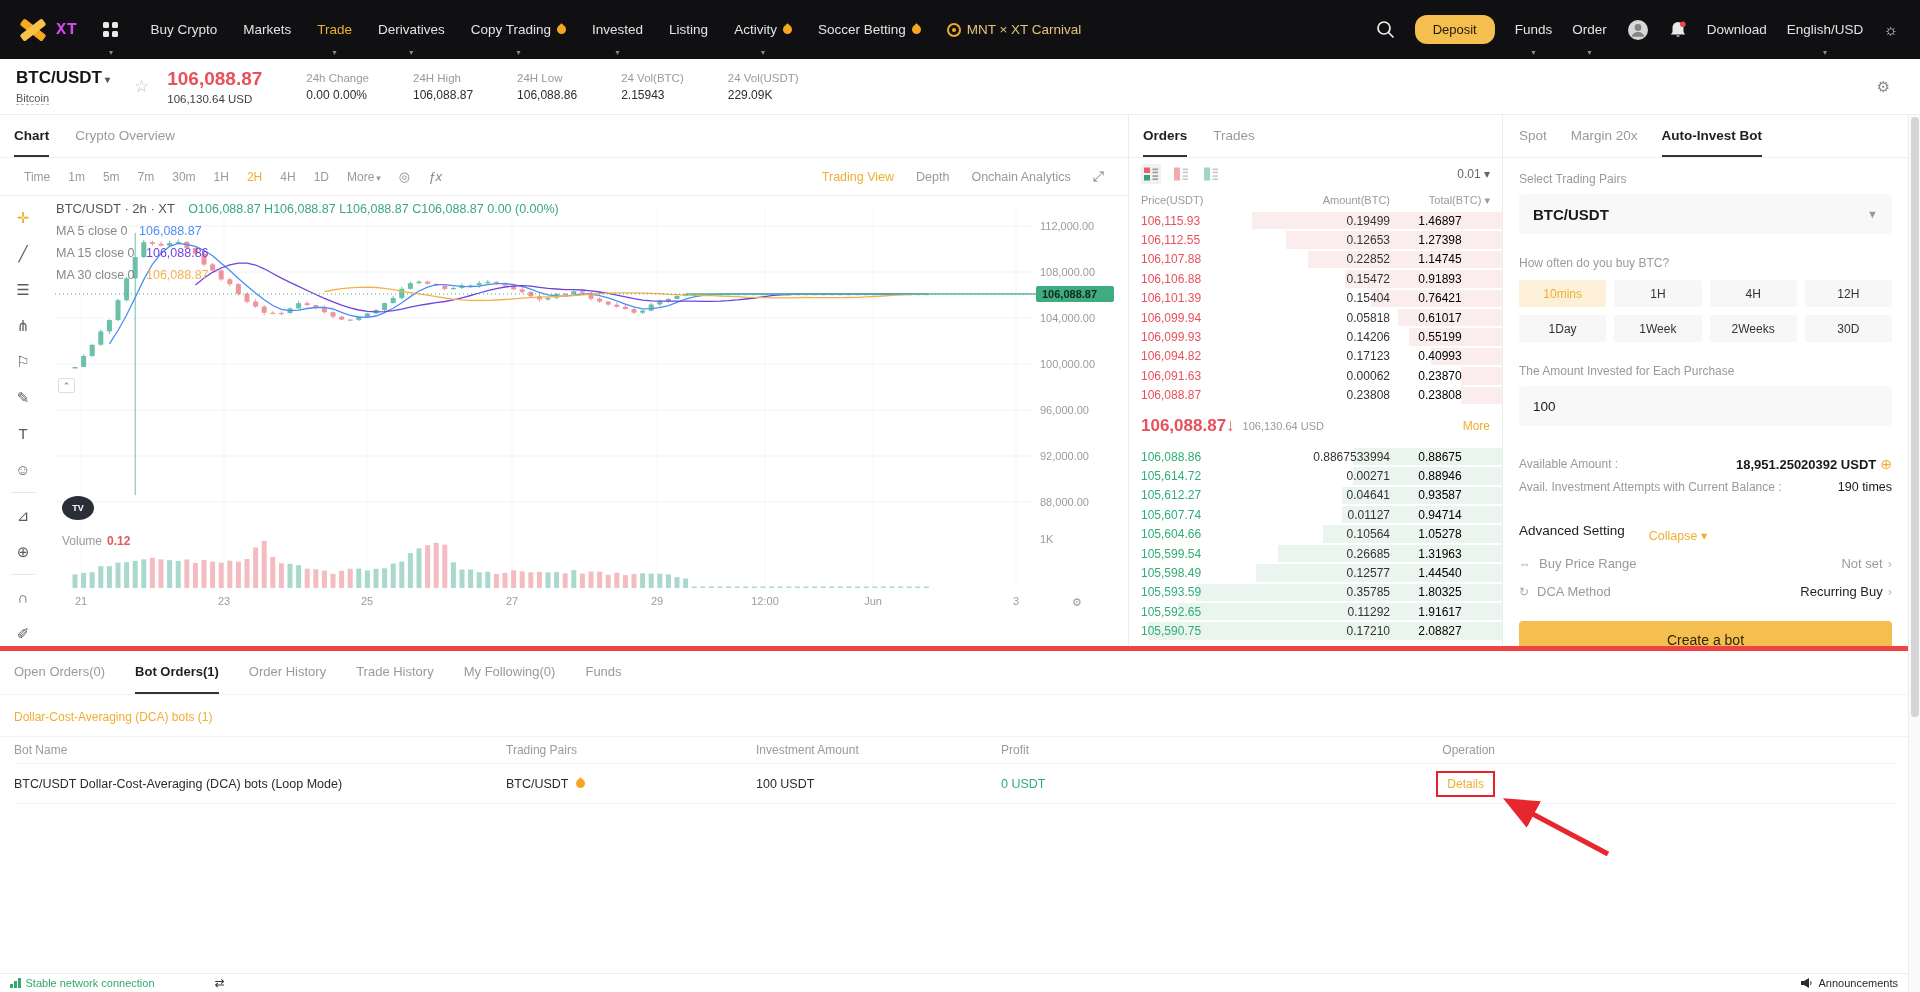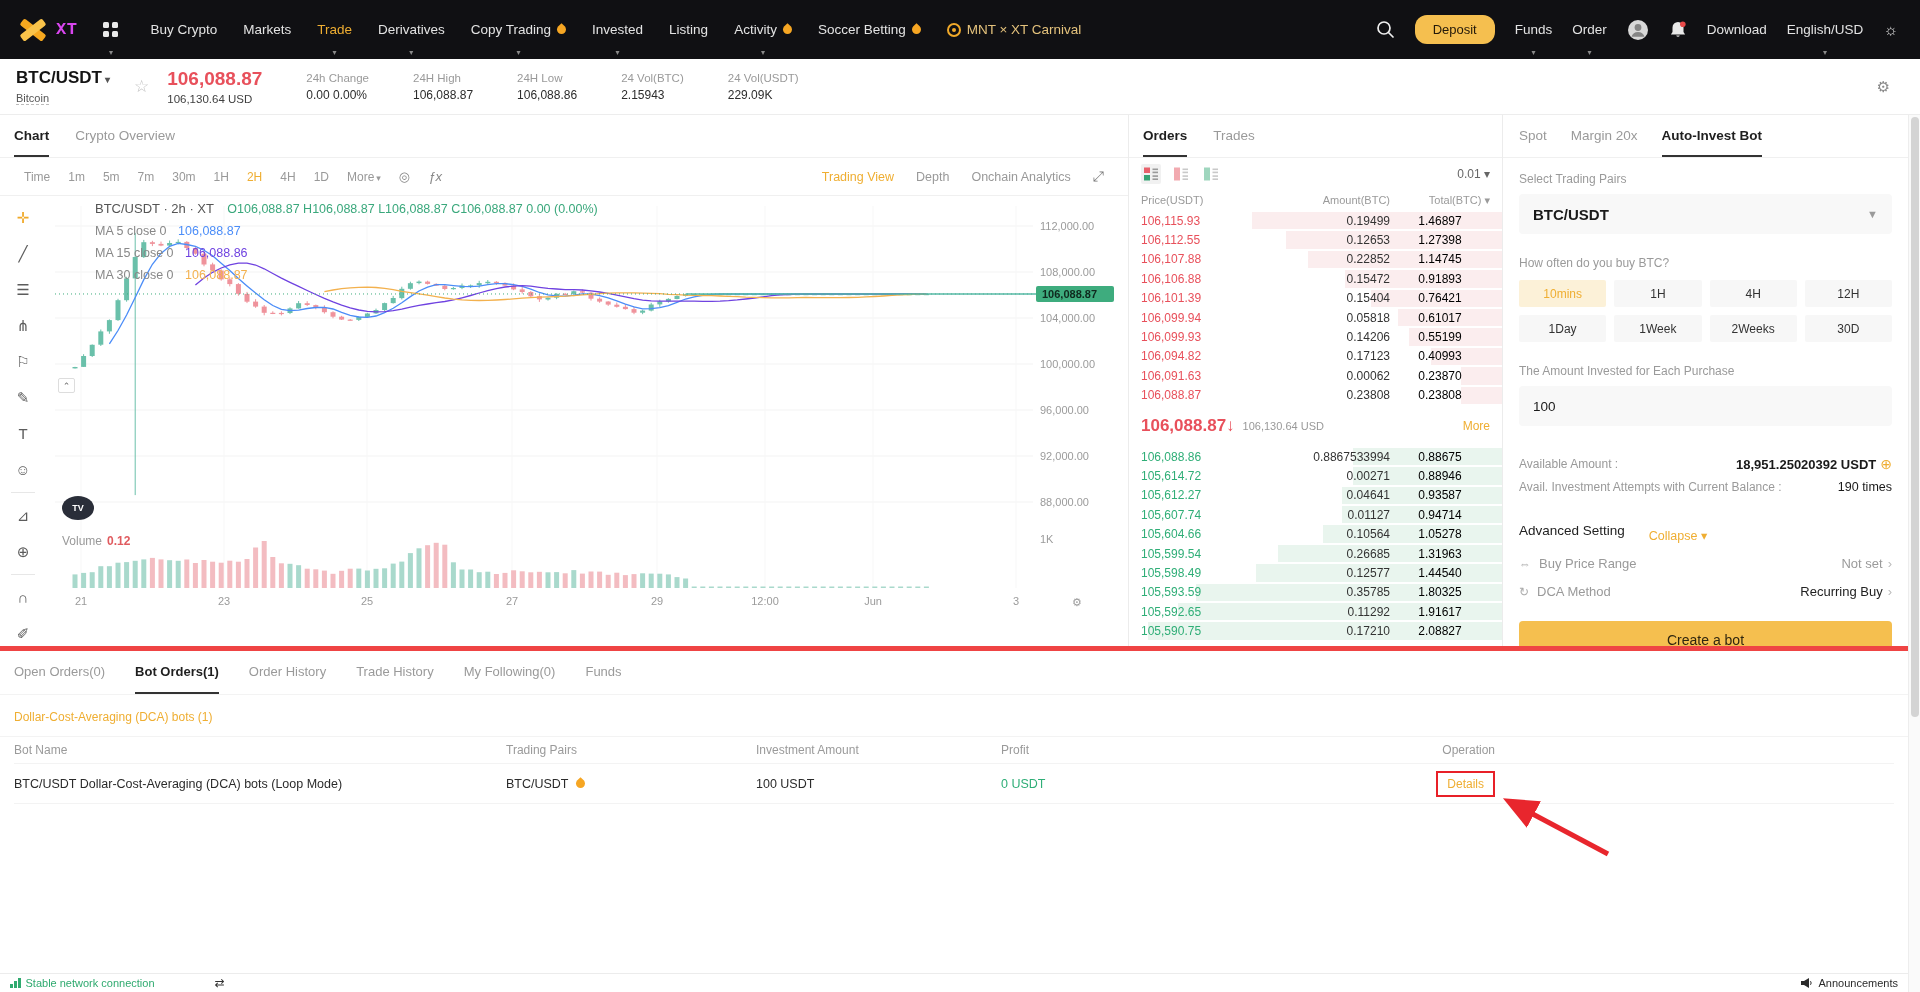--- a/index.html
+++ b/index.html
@@ -64,21 +64,21 @@
   #chart-svg { position:absolute; left:0; top:0; }
   svg .ax { font-family:"Liberation Sans", sans-serif; font-size:11px; fill:#9b9b9b; }
   svg .mid { text-anchor:middle; }
   svg .chip-t { font-family:"Liberation Sans", sans-serif; font-size:11px; font-weight:bold; fill:#0f291e; }
 
   #draw-toolbar { position:absolute; left:0; top:8px; width:46px; display:flex; flex-direction:column; align-items:center; gap:9px; z-index:5; }
   .tool { width:28px; height:27px; display:flex; align-items:center; justify-content:center; font-size:15px; color:#5c5c5c; cursor:pointer; }
   .tool.active { color:#f0a929; }
   .tool.divider { height:1px; width:24px; background:#e7e7e7; cursor:default; }
 
-  #chart-legend { position:absolute; left:56px; top:5px; z-index:4;margin-left:39px; }
+  #chart-legend { position:absolute; left:56px; top:5px; z-index:4; }
   .legend-title-row { font-size:13px; color:#555; }
   .legend-ohlc { color:#3aa87c; font-size:12.5px; margin-left:10px; }
   .ma-row { margin-top:8px; font-size:12.5px; color:#888; }
   .ma-val { margin-left:8px; }
   #legend-collapse { position:absolute; left:58px; top:182px; width:17px; height:15px; border:1px solid #ddd; border-radius:2px;
                      font-size:9px; color:#666; display:flex; align-items:center; justify-content:center; background:#fff; z-index:4; cursor:pointer;}
   #tv-badge { position:absolute; left:62px; top:300px; width:32px; height:24px; border-radius:50%; background:#2a2e39; color:#fff;
               font-size:9px; font-weight:bold; display:flex; align-items:center; justify-content:center; z-index:4; }
   #volume-label { position:absolute; left:62px; top:338px; font-size:12px; color:#999; z-index:4; }
   #volume-label b { color:#e05b5f; font-weight:bold; margin-left:5px; }

